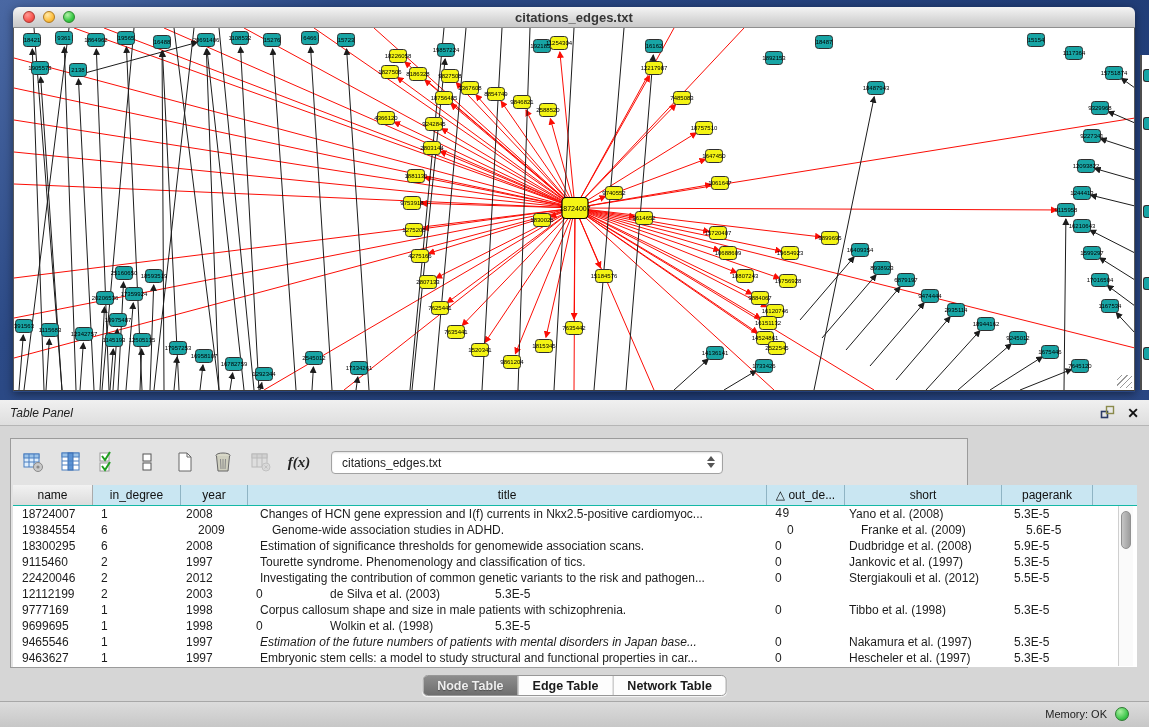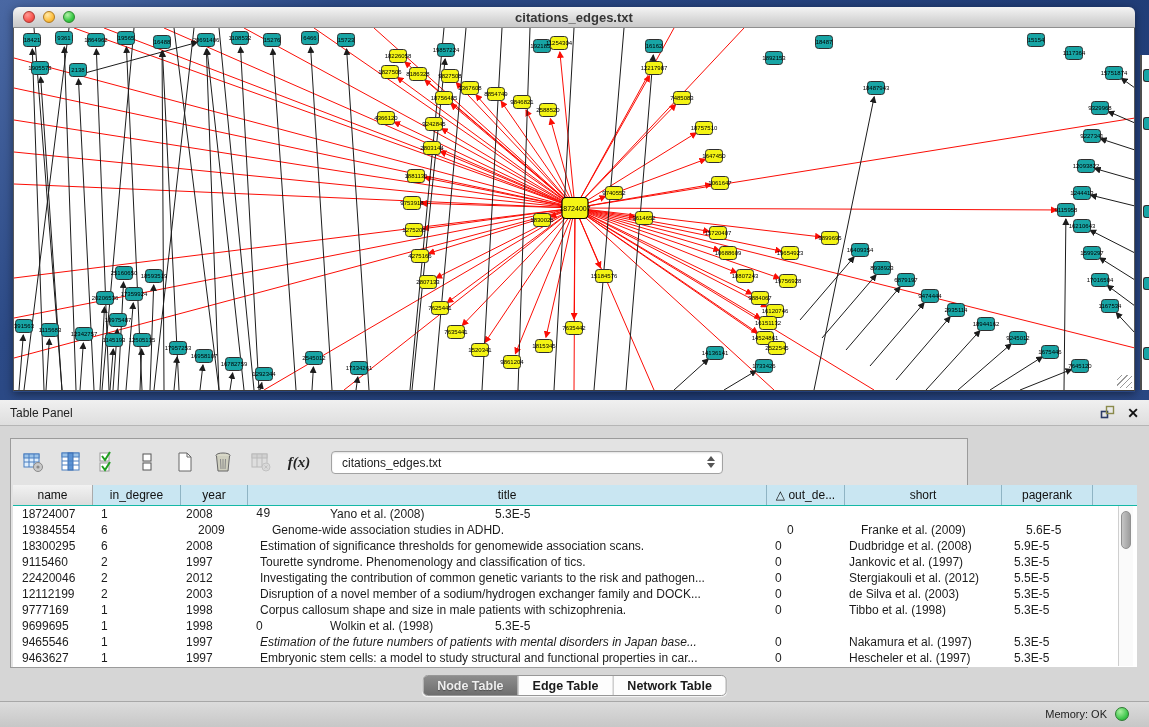--- a/index.html
+++ b/index.html
@@ -31,21 +31,21 @@
   #peek-window { position:absolute; right:0; top:55px; width:9px; height:335px;
     background:#fff; border-left:2px solid #4e4e4e; }
   #peek-window .frag { position:absolute; left:1px; width:7px; height:13px;
     background:#18a5a5; border:1px solid #2f2f2f; border-right:none; border-radius:3px 0 0 3px; }
 
   
   #table-panel { position:absolute; left:0; top:400px; width:1149px; height:327px;
     background:#d6d6d6; }
   .panel-titlebar { position:absolute; left:0; top:0; width:100%; height:26px;
     background:linear-gradient(180deg,#f0f0f0,#dedede); border-bottom:1px solid #b5b5b5; }
-  .panel-title { position:absolute; left:10px; top:6px; font-size:12px; color:#222; }
+  .panel-title { position:absolute; left:10px; top:6px; font-size:12px; color:#222;font-style:italic; }
   .panel-tb-icons { position:absolute; right:10px; top:5px; display:flex; gap:12px; align-items:center; }
   .close-x { font-size:14px; font-weight:bold; color:#111; line-height:14px; cursor:default; }
 
   .content-frame { position:absolute; left:10px; top:38px; width:958px; height:230px;
     border:1px solid #9b9b9b; background:#e3e3e3; }
   .toolbar { position:absolute; left:0; top:0; width:100%; height:46px;
     display:flex; align-items:center; gap:14px; padding-left:10px; }
   .tb-icon { width:24px; height:24px; display:flex; align-items:center; justify-content:center; }
   .fx { font-family:"Liberation Serif", serif; font-style:italic; font-weight:bold; font-size:15px; color:#222; }
   .dropdown { position:relative; width:392px; height:23px; margin-left:6px; background:#fff;
@@ -754,20 +754,21 @@
           <div class="hdr-cell" style="width: 78px;">△ out_de...</div>
           <div class="hdr-cell" style="width: 157px;">short</div>
           <div class="hdr-cell" style="width: 91px;">pagerank</div>
           <div class="hdr-fill"></div>
         </div>
       <div id="body-rows">
           <div class="t-row">
             <div class="t-cell" style="width: 80px; padding-left: 9px;">18724007</div>
             <div class="t-cell" style="width: 88px; padding-left: 8px;">1</div>
             <div class="t-cell" style="width: 67px; padding-left: 5px;">2008</div>
+            <div class="t-cell" style="width: 519px; padding-left: 12px;">Changes of HCN gene expression and I(f) currents in Nkx2.5-positive cardiomyoc...</div>
             <div class="t-cell" style="width: 78px; padding-left: 8px; font-family: Liberation Mono, monospace;">49</div>
             <div class="t-cell" style="width: 157px; padding-left: 4px;">Yano et al. (2008)</div>
             <div class="t-cell" style="width: 91px; padding-left: 12px;">5.3E-5</div>
           </div>
           <div class="t-row">
             <div class="t-cell" style="width: 80px; padding-left: 9px;">19384554</div>
             <div class="t-cell" style="width: 88px; padding-left: 8px;">6</div>
             <div class="t-cell" style="width: 67px; padding-left: 5px; margin-left: 12px;">2009</div>
             <div class="t-cell" style="width: 519px; padding-left: 12px;">Genome-wide association studies in ADHD.</div>
             <div class="t-cell" style="width: 78px; padding-left: 8px;">0</div>
@@ -798,21 +799,20 @@
             <div class="t-cell" style="width: 67px; padding-left: 5px;">2012</div>
             <div class="t-cell" style="width: 519px; padding-left: 12px;">Investigating the contribution of common genetic variants to the risk and pathogen...</div>
             <div class="t-cell" style="width: 78px; padding-left: 8px;">0</div>
             <div class="t-cell" style="width: 157px; padding-left: 4px;">Stergiakouli et al. (2012)</div>
             <div class="t-cell" style="width: 91px; padding-left: 12px;">5.5E-5</div>
           </div>
           <div class="t-row">
             <div class="t-cell" style="width: 80px; padding-left: 9px;">12112199</div>
             <div class="t-cell" style="width: 88px; padding-left: 8px;">2</div>
             <div class="t-cell" style="width: 67px; padding-left: 5px;">2003</div>
-            <div class="t-cell" style="width: 519px; padding-left: 12px;">Disruption of a novel member of a sodium/hydrogen exchanger family and DOCK...</div>
             <div class="t-cell" style="width: 78px; padding-left: 8px;">0</div>
             <div class="t-cell" style="width: 157px; padding-left: 4px;">de Silva et al. (2003)</div>
             <div class="t-cell" style="width: 91px; padding-left: 12px;">5.3E-5</div>
           </div>
           <div class="t-row">
             <div class="t-cell" style="width: 80px; padding-left: 9px;">9777169</div>
             <div class="t-cell" style="width: 88px; padding-left: 8px;">1</div>
             <div class="t-cell" style="width: 67px; padding-left: 5px;">1998</div>
             <div class="t-cell" style="width: 519px; padding-left: 12px;">Corpus callosum shape and size in male patients with schizophrenia.</div>
             <div class="t-cell" style="width: 78px; padding-left: 8px;">0</div>

